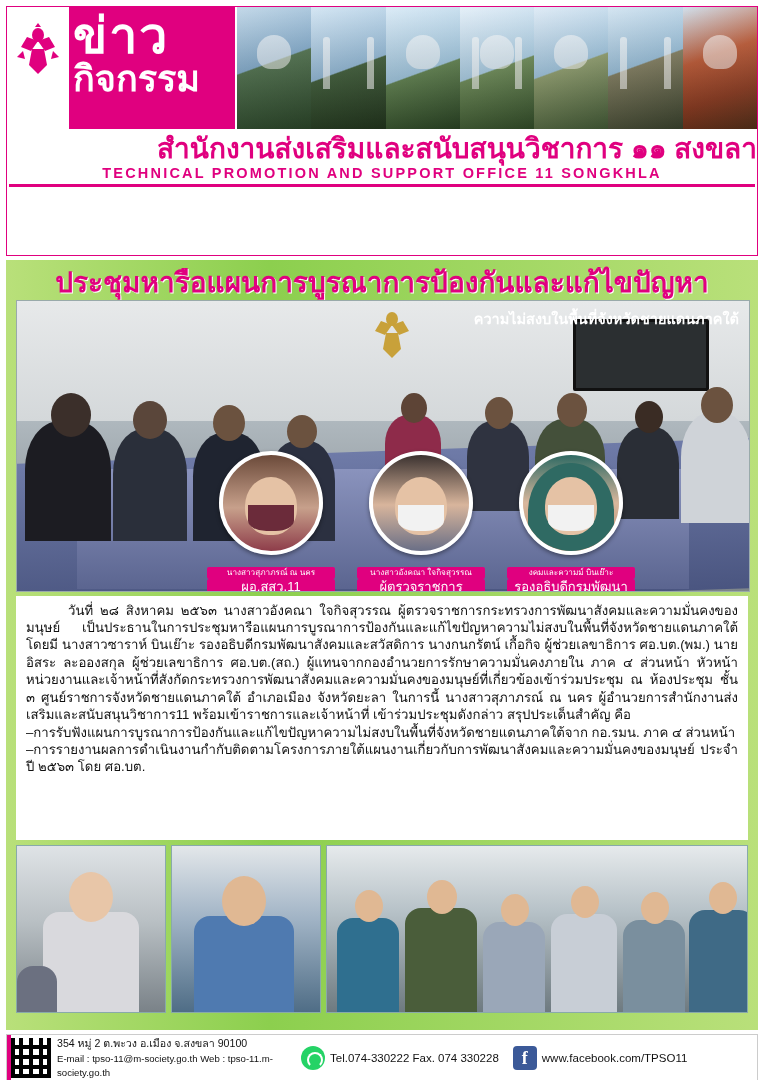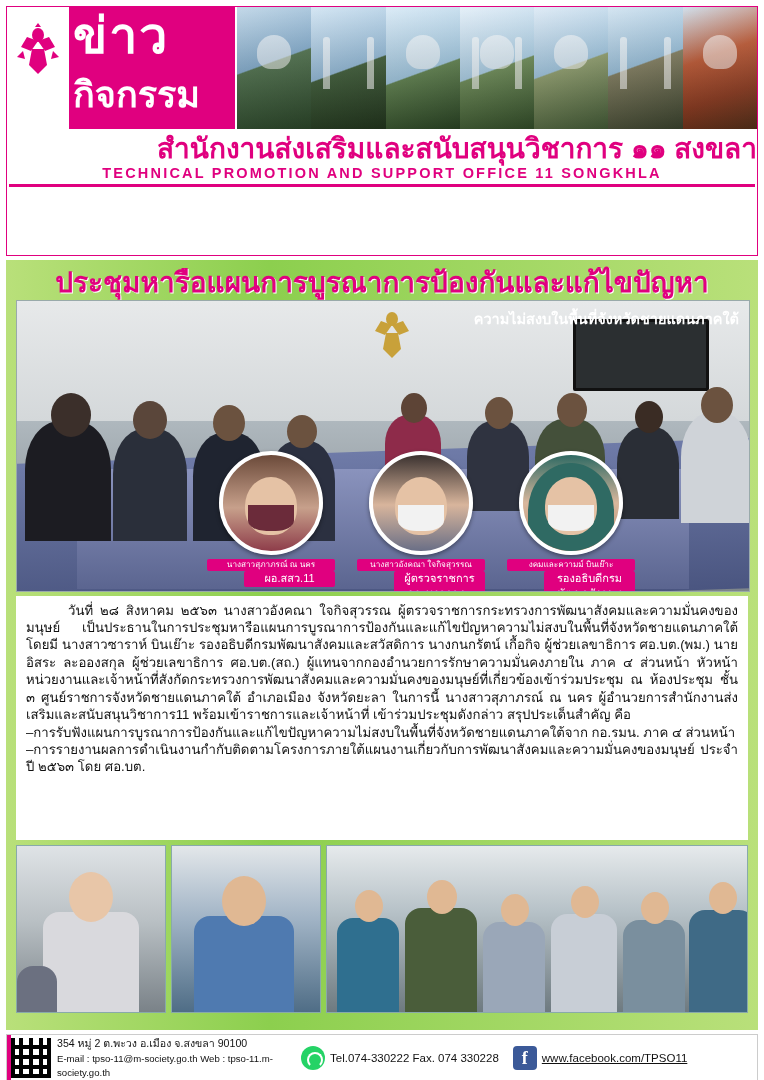--- a/index.html
+++ b/index.html
@@ -63,21 +63,21 @@
     line-height: 1;
   }
   .khao-title .l1 {
     font-size: 50px;
     font-weight: bold;
     letter-spacing: 2px;
   }
   .khao-title .l2 {
     font-size: 36px;
     font-weight: bold;
-    margin-top: 16px;
+    margin-top: 0;
   }
   .photo-strip {
     flex: 1;
     display: flex;
     overflow: hidden;
     border-left: 2px solid #ffffff;
   }
   .ps {
     flex: 1;
     height: 122px;
@@ -258,36 +258,35 @@
     border-radius: 0 0 40% 40%;
     background: #6b2b3a;
   }
   .portrait .mask.white { background: #f2f2f2; }
   .portrait .hijab {
     position: absolute; left: 50%; top: 8px; width: 86px; height: 96px;
     margin-left: -43px; border-radius: 50% 50% 30% 30%;
     background: #2f6a63;
   }
   .portrait .cap-name {
-    margin-top: 4px;
+    margin-top: 12px;
     font-size: 8.2px;
     color: #ffffff;
     background: #e0007f;
     padding: 1px 2px;
     line-height: 1.3;
     border-radius: 2px;
   }
   .portrait .cap-role {
-    font-size: 11px;
+    font-size: 13px;
     color: #ffffff;
     background: #e0007f;
     padding: 0 2px 1px 2px;
     line-height: 1.3;
     border-radius: 2px;
-    margin-left: 37px;
   }
 
   
   .text-block {
     background: #ffffff;
     margin-top: 4px;
     padding: 6px 10px 6px 10px;
     font-size: 13.2px;
     line-height: 1.32;
     color: #111111;
@@ -368,21 +367,21 @@
     border-bottom-color: transparent;
   }
   .fb-icon {
     width: 24px; height: 24px; border-radius: 4px;
     background: #3b5998; color: #fff;
     font-weight: bold; font-size: 18px;
     text-align: center; line-height: 24px;
     margin: 0 5px 0 14px;
     font-family: "Liberation Serif", serif;
   }
-  .fb-url { font-size: 11.5px; color: #111; text-decoration: underline; }
+  .fb-url { font-size: 11.5px; color: #111; }
   .footer-left-border {
     position: absolute; left:0; top:0; bottom:0; width: 4px; background: #e0007f;
   }
 </style>
 </head>
 <body>
 
 <div class="page">
 
   <div class="header">

